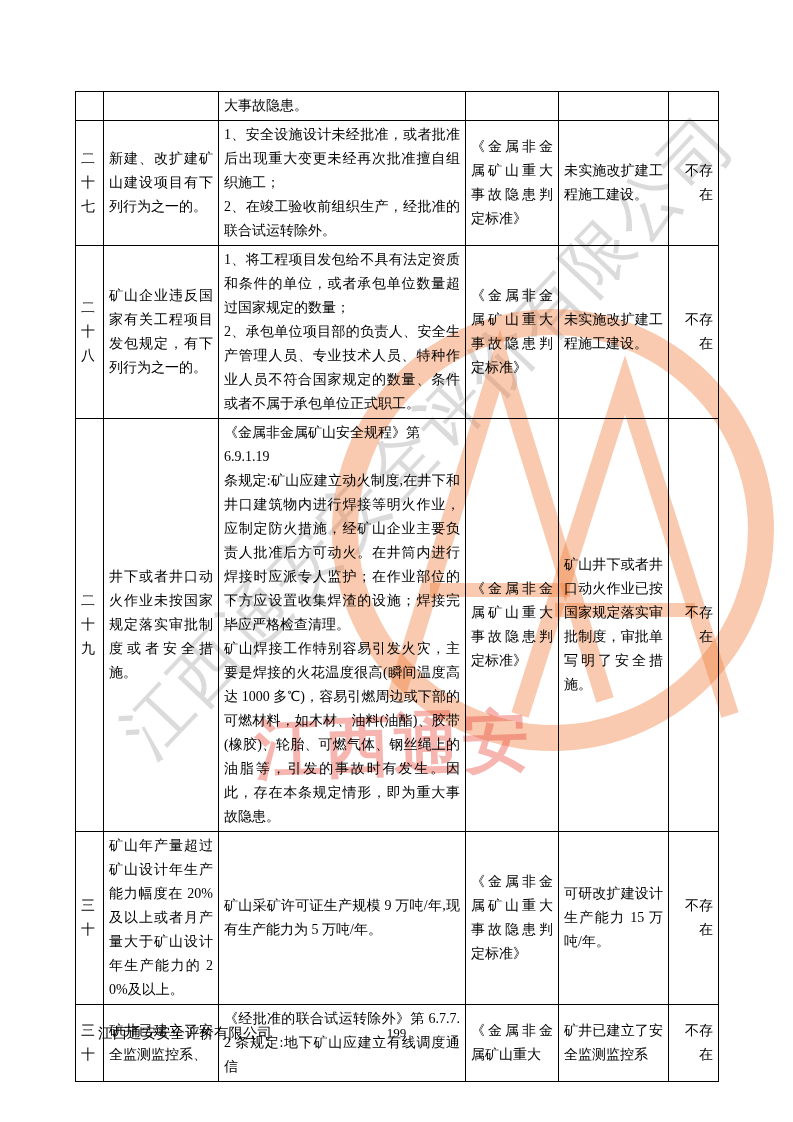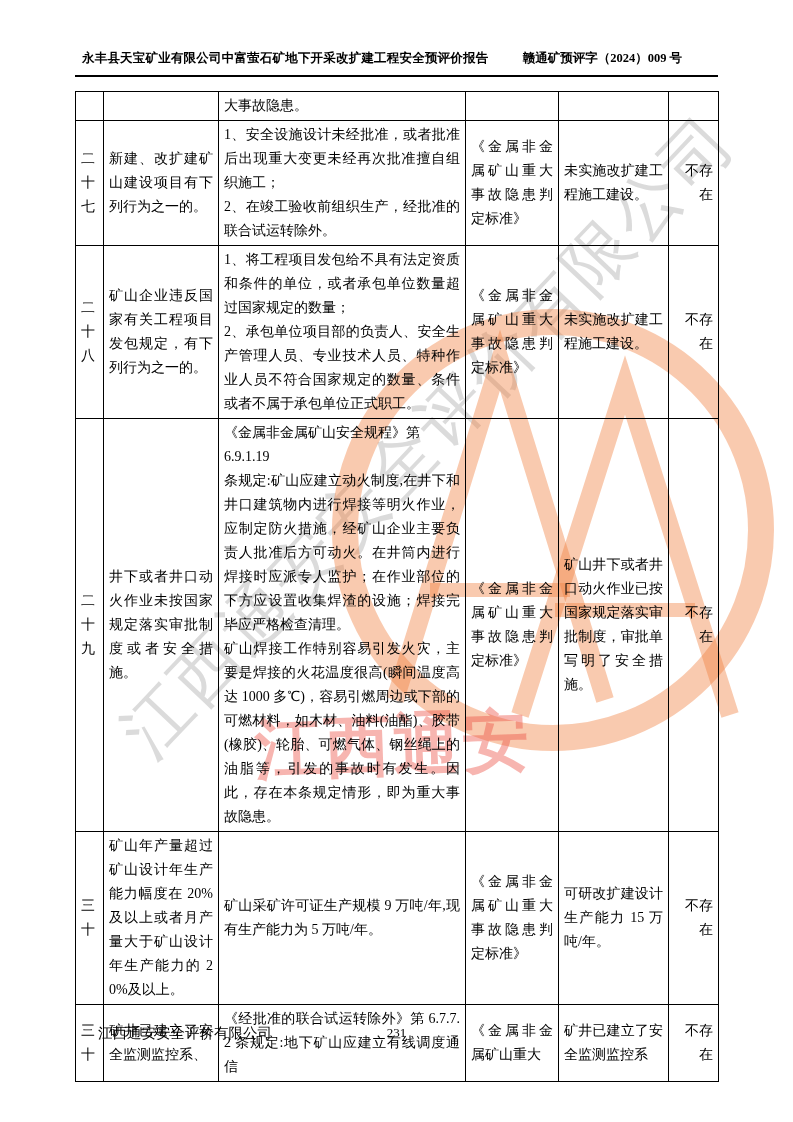--- a/index.html
+++ b/index.html
@@ -80,24 +80,20 @@
     <svg class="wm-logo" width="793" height="1122" viewBox="0 0 793 1122">
       <circle cx="553" cy="530" r="208" fill="none" stroke="rgba(240,128,64,0.42)" stroke-width="26"></circle>
       <path d="M395,700 L500,360 L605,700" fill="none" stroke="rgba(240,128,64,0.42)" stroke-width="18"></path>
       <path d="M430,590 L570,590" fill="none" stroke="rgba(240,128,64,0.42)" stroke-width="14"></path>
       <path d="M520,715 L625,385 L730,715" fill="none" stroke="rgba(240,128,64,0.42)" stroke-width="18"></path>
       <path d="M555,610 L695,610" fill="none" stroke="rgba(240,128,64,0.42)" stroke-width="14"></path>
     </svg>
     <div class="wm-red">江西通安</div>
   </div>
 
-  <div class="header">
-    <span class="title">永丰县天宝矿业有限公司中富萤石矿地下开采改扩建工程安全预评价报告</span>
-    <span class="docno">赣通矿预评字（2024）009 号</span>
-  </div>
 
   <table class="doc">
     <colgroup>
       <col style="width:28px">
         <col style="width:115px">
         <col style="width:247px">
       <col style="width:93px">
         <col style="width:110px">
         <col style="width:50px">
     </colgroup>
@@ -151,16 +147,16 @@
         <td class="c1 vtop">三十</td>
         <td class="c2 vtop">矿井已建立了安全监测监控系、</td>
         <td class="c3 vtop">《经批准的联合试运转除外》第 6.7.7.2 条规定:地下矿山应建立有线调度通信</td>
         <td class="c4 vtop">《金属非金属矿山重大</td>
         <td class="c5 vtop">矿井已建立了安全监测监控系</td>
         <td class="c6 vtop">不存在</td>
       </tr>
     </tbody>
   </table>
 
-  <div class="footer-page">231</div>
+  <div class="footer-page">199</div>
   <div class="footer-company">江西通安安全评价有限公司</div>
 
 </div>
 
 </body></html>

